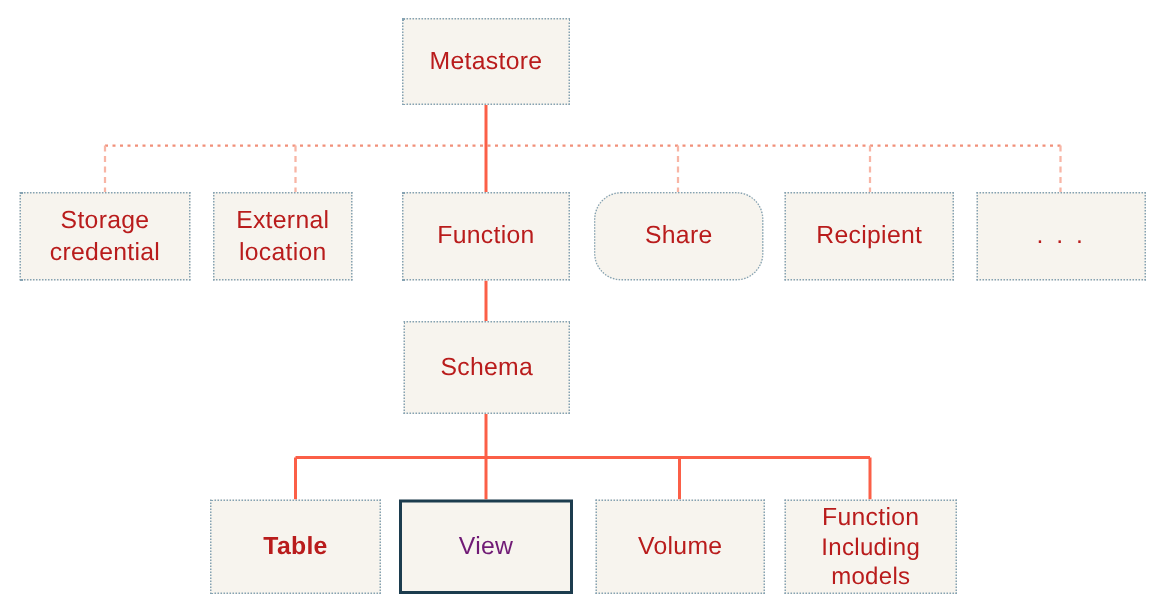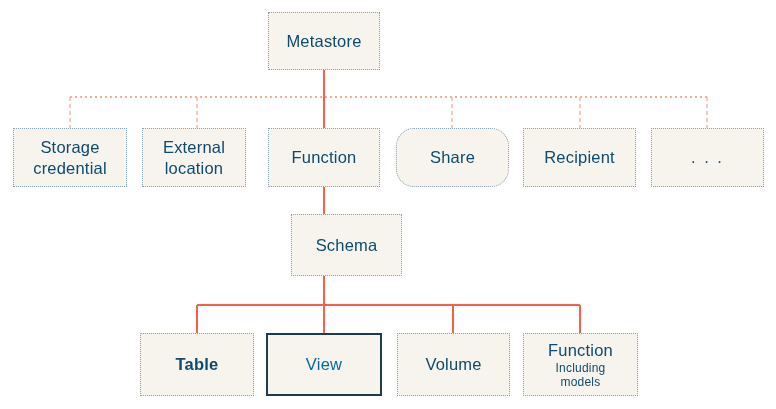--- a/index.html
+++ b/index.html
@@ -15,53 +15,53 @@
     position: absolute;
     left: 0; top: 0;
     width: 776px; height: 409px;
     pointer-events: none;
   }
   .node {
     position: absolute;
     box-sizing: border-box;
     background: #F7F4EE;
     border: 1px dotted #85A2B2;
-    color: #0c4a6e;
+    color: #b91c1c;
     display: flex;
     flex-direction: column;
     align-items: center;
     justify-content: center;
     text-align: center;
     font-size: 16.5px;
     line-height: 1.22;
     letter-spacing: 0.2px;
   }
   .node.highlight {
     border: 2px solid #1C3C4E;
-    color: #0369a1;
+    color: #701a75;
   }
   .label { display: block; max-width: 96px; }
   .sublabel {
     display: block;
-    font-size: 12px;
+    font-size: 16px;
     line-height: 1.2;
     max-width: 66px;
     margin-top: 1px;
   }
   .ellipsis-label { letter-spacing: 2px; }
 
   
   #n-metastore { left: 268px; top: 12px;  width: 112px; height: 58px; }
   #n-storage   { left: 13px;  top: 128px; width: 114px; height: 59px; }
-  #n-external  { left: 142px; top: 128px; width: 104px; height: 59px; }
+  #n-external  { left: 142px; top: 128px; width: 93px; height: 59px; }
   #n-catalog   { left: 268px; top: 128px; width: 112px; height: 59px; }
   #n-share     { left: 396px; top: 128px; width: 113px; height: 59px; border-radius: 18px; }
   #n-recipient { left: 523px; top: 128px; width: 113px; height: 59px; }
   #n-more      { left: 651px; top: 128px; width: 113px; height: 59px; }
-  #n-schema    { left: 269px; top: 214px; width: 111px; height: 62px; margin-left: 22px; }
+  #n-schema    { left: 269px; top: 214px; width: 111px; height: 62px; }
   #n-table     { left: 140px; top: 333px; width: 114px; height: 63px; font-weight: bold; }
   #n-view      { left: 266px; top: 333px; width: 116px; height: 63px; }
   #n-volume    { left: 397px; top: 333px; width: 113px; height: 63px; text-align: right; }
   #n-function  { left: 523px; top: 333px; width: 115px; height: 63px; }
 </style>
 </head>
 <body>
 
 <div class="canvas">
 

